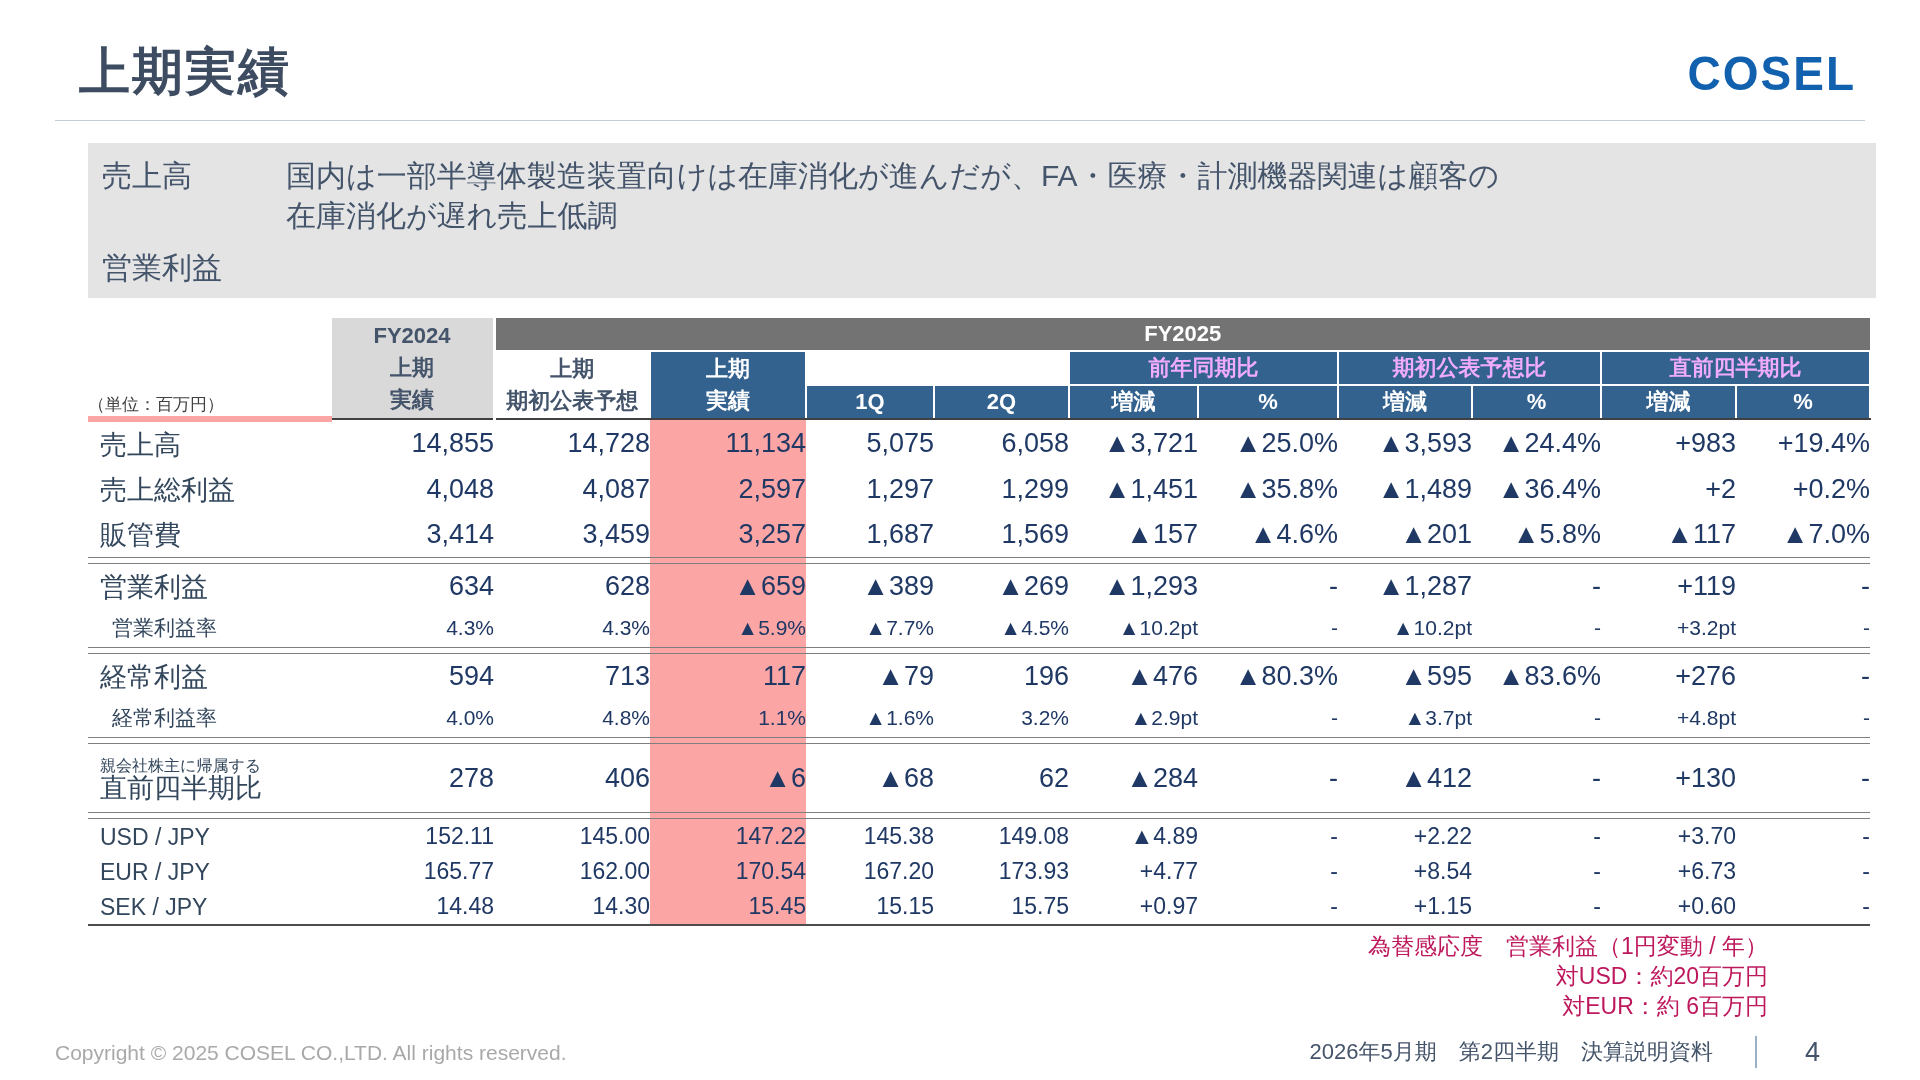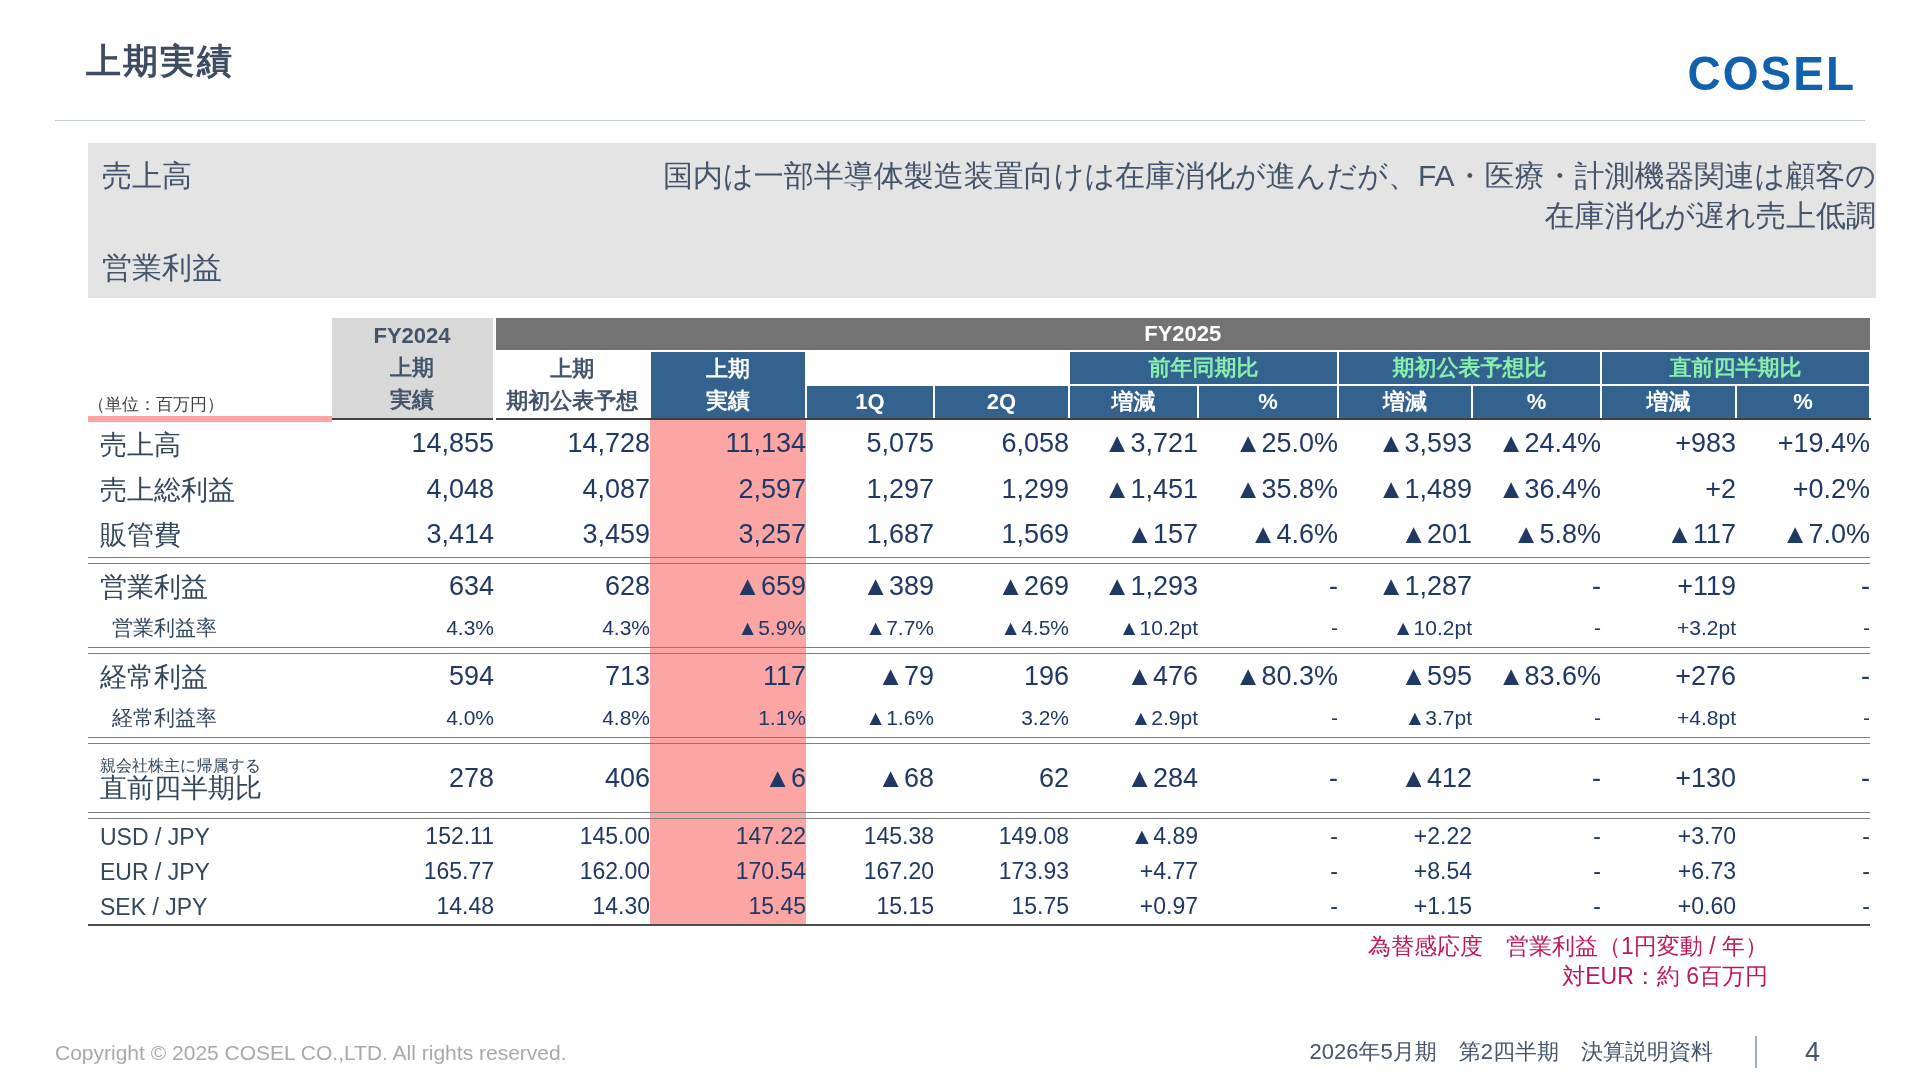--- a/index.html
+++ b/index.html
@@ -2,54 +2,54 @@
 <html><head>
 <meta charset="utf-8">
 <style>
   html,body{margin:0;padding:0;}
   body{
     width:1920px;height:1080px;position:relative;background:#ffffff;overflow:hidden;
     font-family:"Liberation Sans","DejaVu Sans",sans-serif;
   }
   
   .page-title{
-    position:absolute;left:86px;top:38px;font-size:35px;font-weight:bold;
+    position:absolute;left:79px;top:38px;font-size:51px;font-weight:bold;
     color:#3e4c62;letter-spacing:2px;
   }
   .logo{
     position:absolute;right:64px;top:46px;font-size:46px;font-weight:800;
     color:#1161ae;letter-spacing:2px;transform:scaleY(1.05);
   }
   .title-rule{
     position:absolute;left:55px;right:55px;top:120px;height:1px;background:#c3cdd6;
   }
   
   .summary{
     position:absolute;left:88px;top:143px;width:1788px;height:155px;background:#e4e4e5;
     box-sizing:border-box;padding:13px 0 0 14px;color:#44546a;
     display:grid;grid-template-columns:184px 1fr;row-gap:2px;
   }
   .summary .s-label{font-size:30px;line-height:40px;}
-  .summary .s-text{font-size:30px;line-height:40px;white-space:pre-line;text-align:right;}
+  .summary .s-text{font-size:30px;line-height:40px;white-space:pre-line;}
   
   table.fin{
     position:absolute;left:88px;top:318px;border-collapse:collapse;table-layout:fixed;
     color:#1f3864;
   }
   table.fin th,table.fin td{padding:0;}
   thead th{font-weight:bold;font-size:22px;text-align:center;}
   .h-blank{background:#fff;}
   .fy24{background:#d9d9d9;color:#44546a;line-height:32px;vertical-align:middle;
         border-left:3px solid #fff;border-right:3px solid #fff;border-bottom:2px solid #404040;}
   .band{background:#737373;color:#fff;height:32px;border-bottom:2px solid #fff;}
   .fc-cell{background:#fff;color:#44546a;line-height:32px;vertical-align:middle;border-bottom:2px solid #404040;}
   .act-cell{background:#33628f;color:#fff;line-height:32px;vertical-align:middle;
             border-left:2px solid #fff;border-right:2px solid #fff;border-bottom:2px solid #404040;}
   .gap-cell{background:#fff;}
-  .grp{background:#33628f;color:#86efac;height:32px;border:2px solid #fff;}
+  .grp{background:#33628f;color:#f0abfc;height:32px;border:2px solid #fff;}
   .qh,.sub{background:#33628f;color:#fff;height:32px;border:2px solid #fff;border-bottom:2px solid #404040;}
   .unit{font-size:17px;font-weight:normal;color:#404040;text-align:left;vertical-align:bottom;
         padding:0 0 5px 6px;border-bottom:6px solid #fca5a5;}
   tbody td{font-size:27px;text-align:right;vertical-align:middle;padding:0 14px 0 0;}
   tbody td.lab{text-align:left;padding:0 0 0 12px;color:#32465c;}
   tr.main td{height:45px;}
   tr.rate td{height:38px;font-size:21px;}
   tr.rate td.lab{padding-left:24px;}
   tr.net td{height:68px;}
   tr.fx td{height:35px;font-size:23px;}
@@ -373,20 +373,21 @@
         <td class="num">+1.15</td>
         <td class="num">-</td>
         <td class="num">+0.60</td>
         <td class="num">-</td>
       </tr>
     </tbody>
 </table>
 
 <div class="fx-note">
   <div>為替感応度　営業利益（1円変動 / 年）</div>
+  <div>対USD：約20百万円</div>
   <div>対EUR：約 6百万円</div>
 </div>
 
 <div class="copyright">Copyright © 2025 COSEL CO.,LTD. All rights reserved.</div>
 <div class="footer-right">
   <div class="doc-label">2026年5月期　第2四半期　決算説明資料</div>
   <div class="footer-divider"></div>
   <div class="page-number">4</div>
 </div>
 

